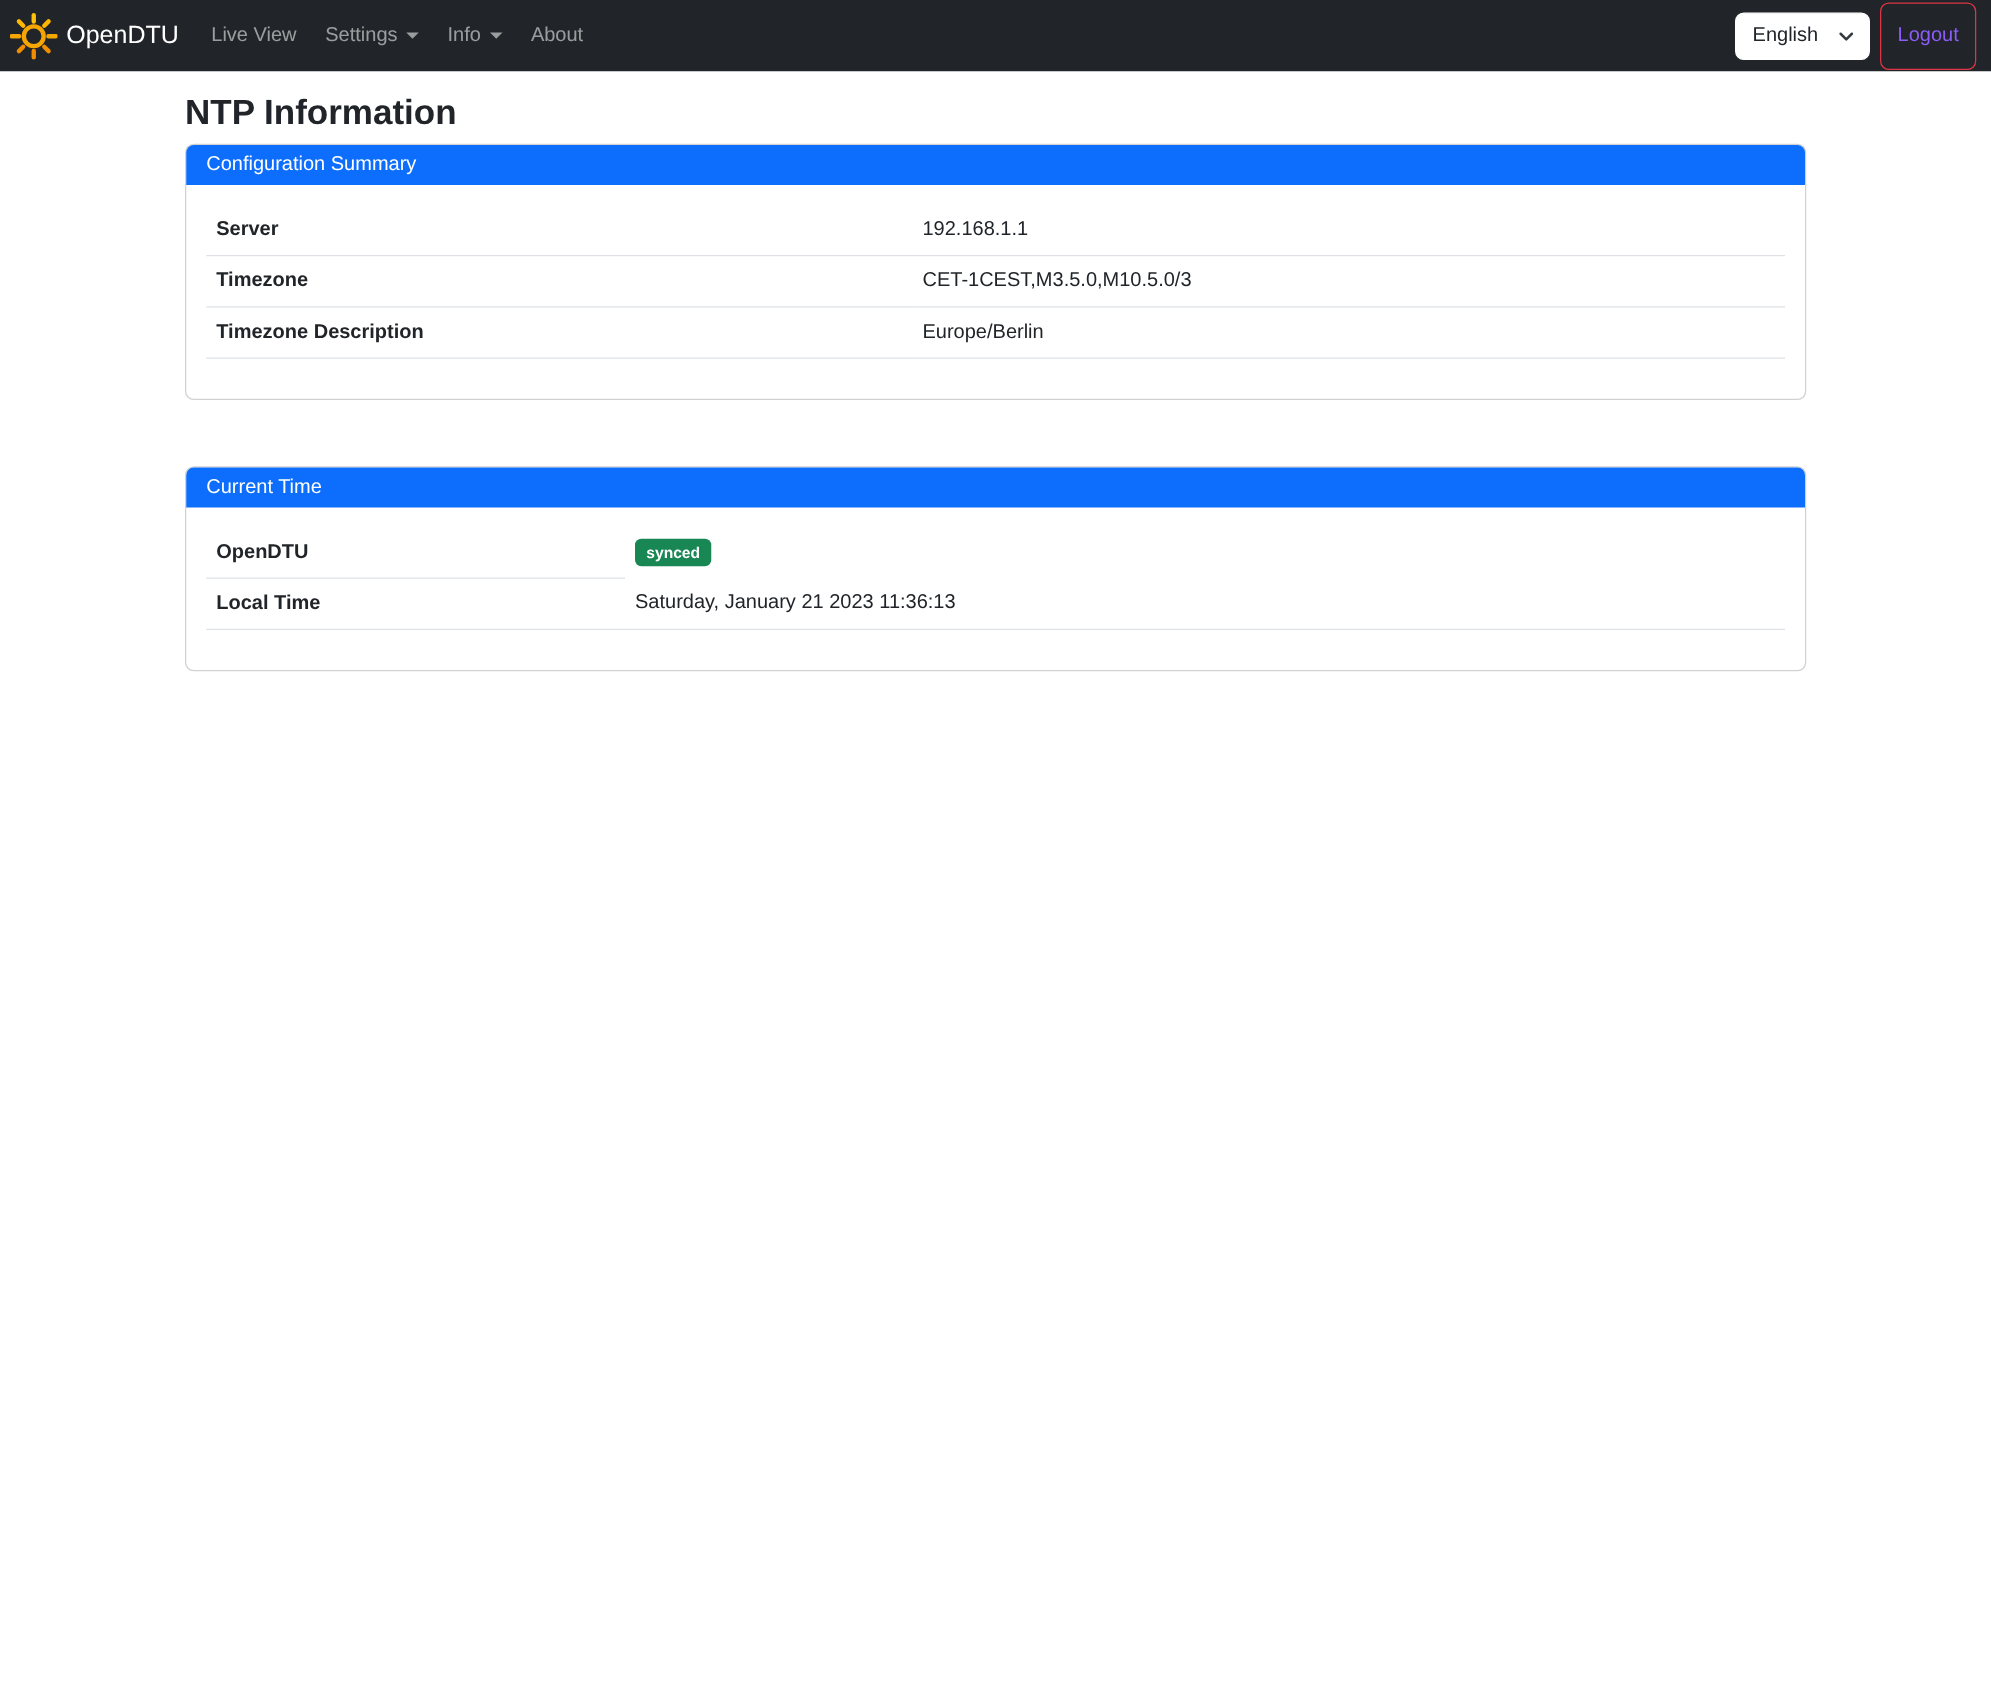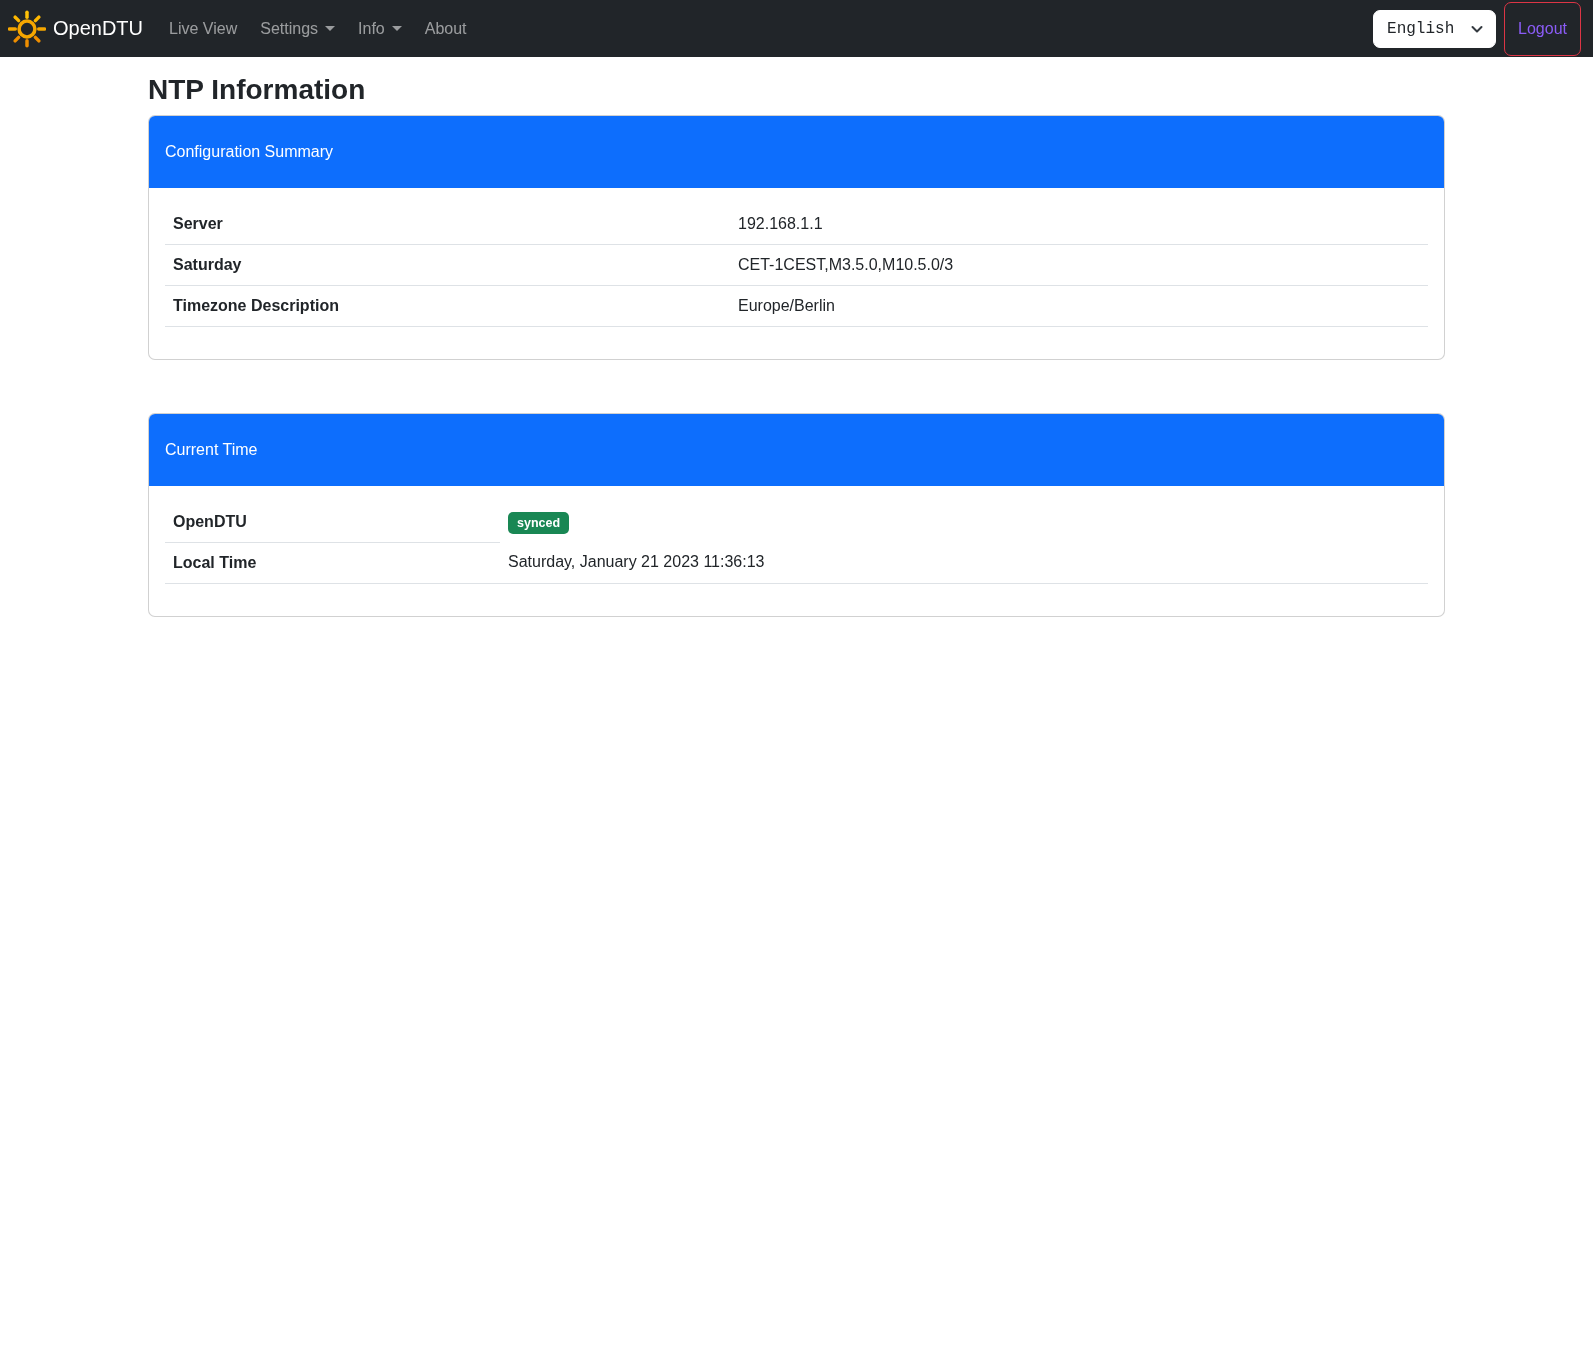--- a/index.html
+++ b/index.html
@@ -49,21 +49,21 @@
   }
   .caret {
     display: inline-block;
     margin-left: 7px;
     border-top: 5px solid currentColor;
     border-right: 5px solid transparent;
     border-left: 5px solid transparent;
     vertical-align: middle;
   }
   .navbar-right { display: flex; align-items: center; gap: 8px; }
-  .select-wrap { position: relative; display: inline-block; font-family: Liberation Mono, monospace; }
+  .select-wrap { position: relative; display: inline-block; }
   .select-wrap select {
     -webkit-appearance: none;
     appearance: none;
     background: #ffffff;
     color: #212529;
     border: 1px solid #ffffff;
     border-radius: 7px;
     font-size: 16px;
     font-family: inherit;
     padding: 7px 40px 7px 13px;
@@ -108,21 +108,21 @@
   
   .card {
     border: 1px solid rgba(0,0,0,0.18);
     border-radius: 7px;
     background: #ffffff;
   }
   .card-2 { margin-top: 53px; }
   .card-header {
     background: #0d6efd;
     color: #ffffff;
-    padding: 24px 16px;
+    padding: 4px 16px;
     font-size: 16px;
     line-height: 24px;
     border-radius: 6px 6px 0 0;
   }
   .card-body { padding: 16px; }
 
   table.info-table {
     width: 100%;
     border-collapse: collapse;
     margin-bottom: 16px;
@@ -213,21 +213,21 @@
   <section class="card">
     <div class="card-header">Configuration Summary</div>
     <div class="card-body">
       <table class="info-table config-table">
         <tbody>
           <tr>
             <th>Server</th>
             <td>192.168.1.1</td>
           </tr>
           <tr>
-            <th>Saturday</th>
+            <th>Timezone</th>
             <td>CET-1CEST,M3.5.0,M10.5.0/3</td>
           </tr>
           <tr>
             <th>Timezone Description</th>
             <td>Europe/Berlin</td>
           </tr>
         </tbody>
       </table>
     </div>
   </section>

